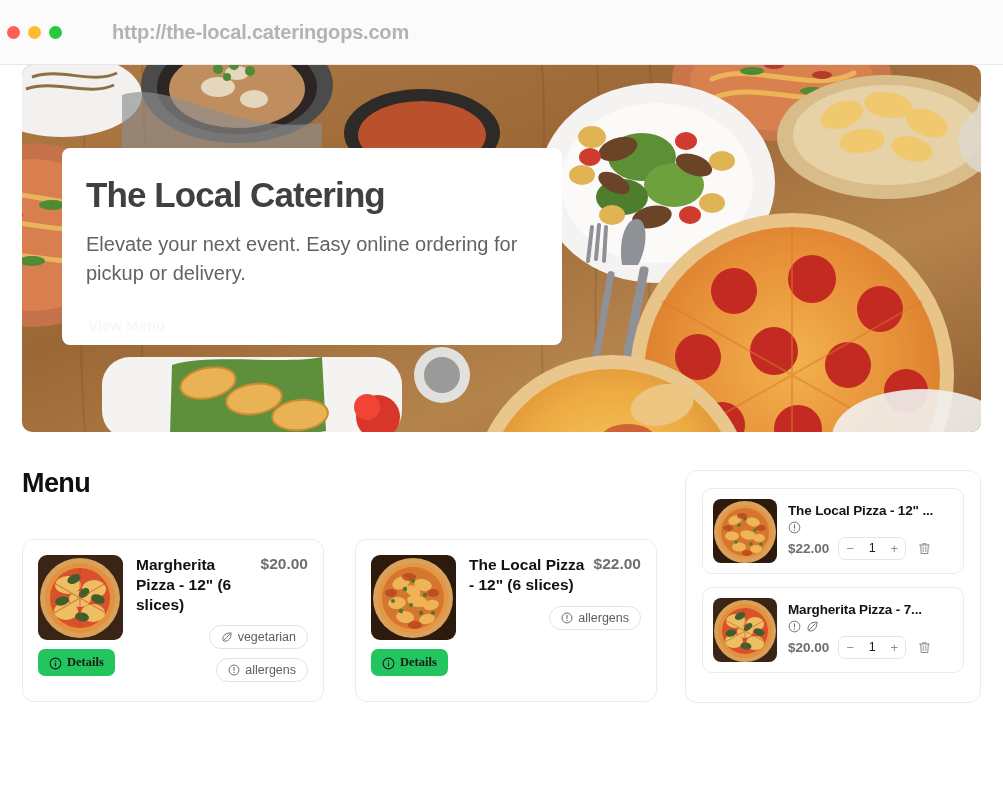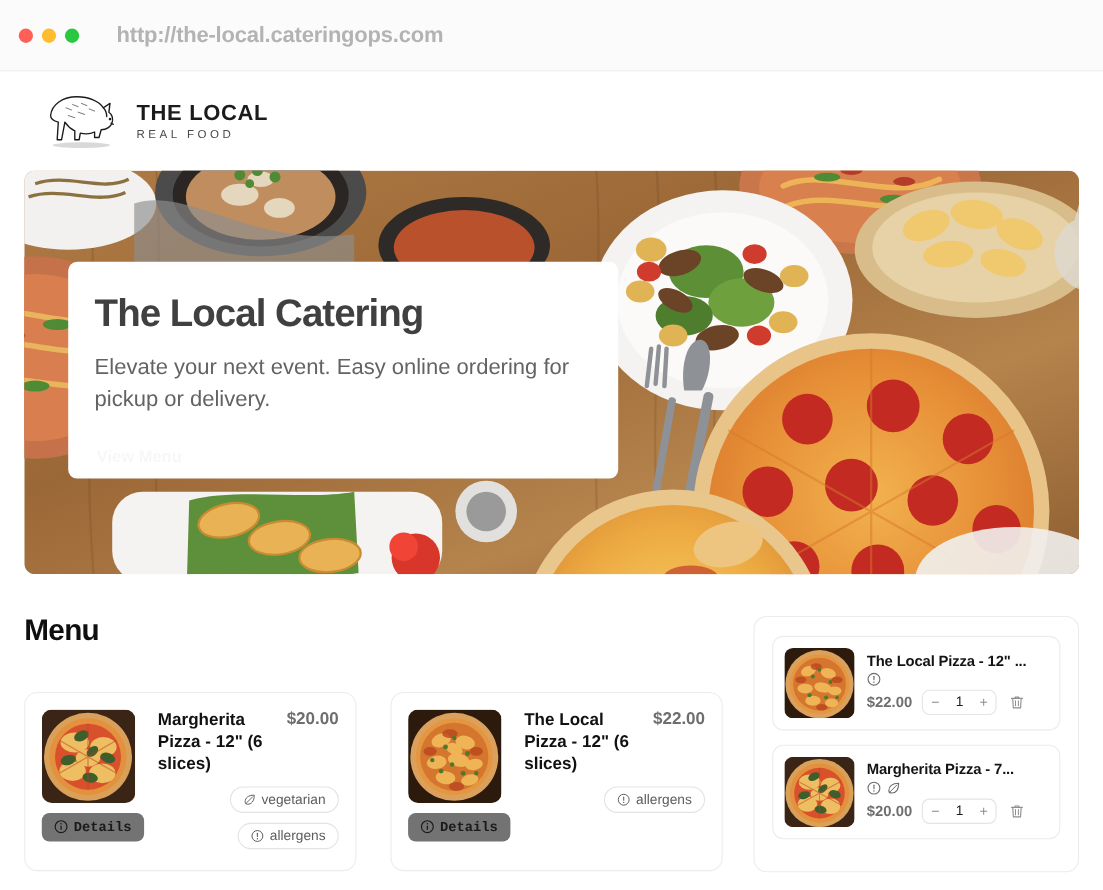--- a/index.html
+++ b/index.html
@@ -14,22 +14,23 @@
   }
 
   
   .browser-chrome {
     height: 65px;
     width: 100%;
     background: #fbfbfb;
     border-bottom: 1px solid #e8e8e8;
     display: flex;
     align-items: center;
-    padding-left: 17px;
+    padding-left: 7px;
     flex-shrink: 0;
+    gap: 16px;
   }
   .traffic-lights {
     display: flex;
     align-items: center;
     gap: 8px;
   }
   .dot {
     width: 13px; height: 13px;
     border-radius: 50%;
     display: block;
@@ -162,27 +163,27 @@
   .prod-left { display: flex; flex-direction: column; align-items: flex-start; gap: 9px; }
   .prod-thumb {
     width: 85px; height: 85px;
     border-radius: 9px;
     overflow: hidden;
     flex-shrink: 0;
     display: block;
   }
   .details-btn {
     display: inline-flex;
-    align-items: flex-start;
+    align-items: flex-end;
     gap: 5px;
-    background: #737373;
+    background: #22c55e;
     border: none;
     border-radius: 7px;
     padding: 6px 11px;
-    font-family: Liberation Mono, monospace;
+    font-family: Liberation Serif, serif;
     font-size: 12.5px;
     font-weight: bold;
     color: #1a1a1a;
     cursor: pointer;
   }
   .prod-right { flex: 1 1 auto; min-width: 0; }
   .prod-head {
     display: flex;
     justify-content: space-between;
     align-items: flex-start;
@@ -331,40 +332,20 @@
   <div class="traffic-lights">
     <span class="dot red"></span>
     <span class="dot yellow"></span>
     <span class="dot green"></span>
   </div>
   <div class="url-text">http://the-local.cateringops.com</div>
 </div>
 
 <div class="page">
 
-  <header class="site-header">
-    <a class="logo-wrap">
-      <span class="logo-mark">
-        <svg viewBox="0 0 74 58" width="74" height="58" aria-hidden="true">
-          <g fill="none" stroke="#1b1b1b" stroke-width="1.25" stroke-linejoin="round" stroke-linecap="round">
-            <path d="M6 24 C7 14, 17 7, 30 7 C41 7, 50 11, 54 17 L60 13 L59 21 C62 23, 63 27, 62 30 C61 34, 57 37, 52 37 L50 44 L46 44 L46 39 C42 41, 37 41, 33 40 L32 46 L28 46 L28 38 C24 36, 21 33, 19 30 L16 46 L12 46 L13 30 C9 29, 6 27, 6 24 Z" fill="#ffffff"></path>
-            <path d="M54 17 C56 19, 57 22, 57 25"></path>
-            <path d="M60 26 a1.2 1.2 0 1 0 0.1 0" fill="#1b1b1b" stroke="none"></path>
-            <path d="M61 31 l2 1"></path>
-            <path d="M20 17 l5 2 M26 14 l5 2 M34 13 l5 2 M22 24 l6 2 M31 21 l6 2 M41 18 l5 2" stroke-width="0.9" opacity="0.6"></path>
-          </g>
-          <ellipse cx="34" cy="51" rx="26" ry="2.6" fill="#d9d9d9"></ellipse>
-        </svg>
-      </span>
-      <span class="logo-text">
-        <span class="logo-title">THE LOCAL</span>
-        <span class="logo-sub">REAL FOOD</span>
-      </span>
-    </a>
-  </header>
 
   <section class="hero">
     <div class="hero-photo">
       <svg viewBox="0 0 959 367" width="100%" height="100%" preserveAspectRatio="none" aria-hidden="true">
         <defs>
           <linearGradient id="wood" x1="0" y1="0" x2="1" y2="1">
             <stop offset="0%" stop-color="#b07b45"></stop>
             <stop offset="40%" stop-color="#9a6736"></stop>
             <stop offset="70%" stop-color="#b5834c"></stop>
             <stop offset="100%" stop-color="#8e5f31"></stop>

